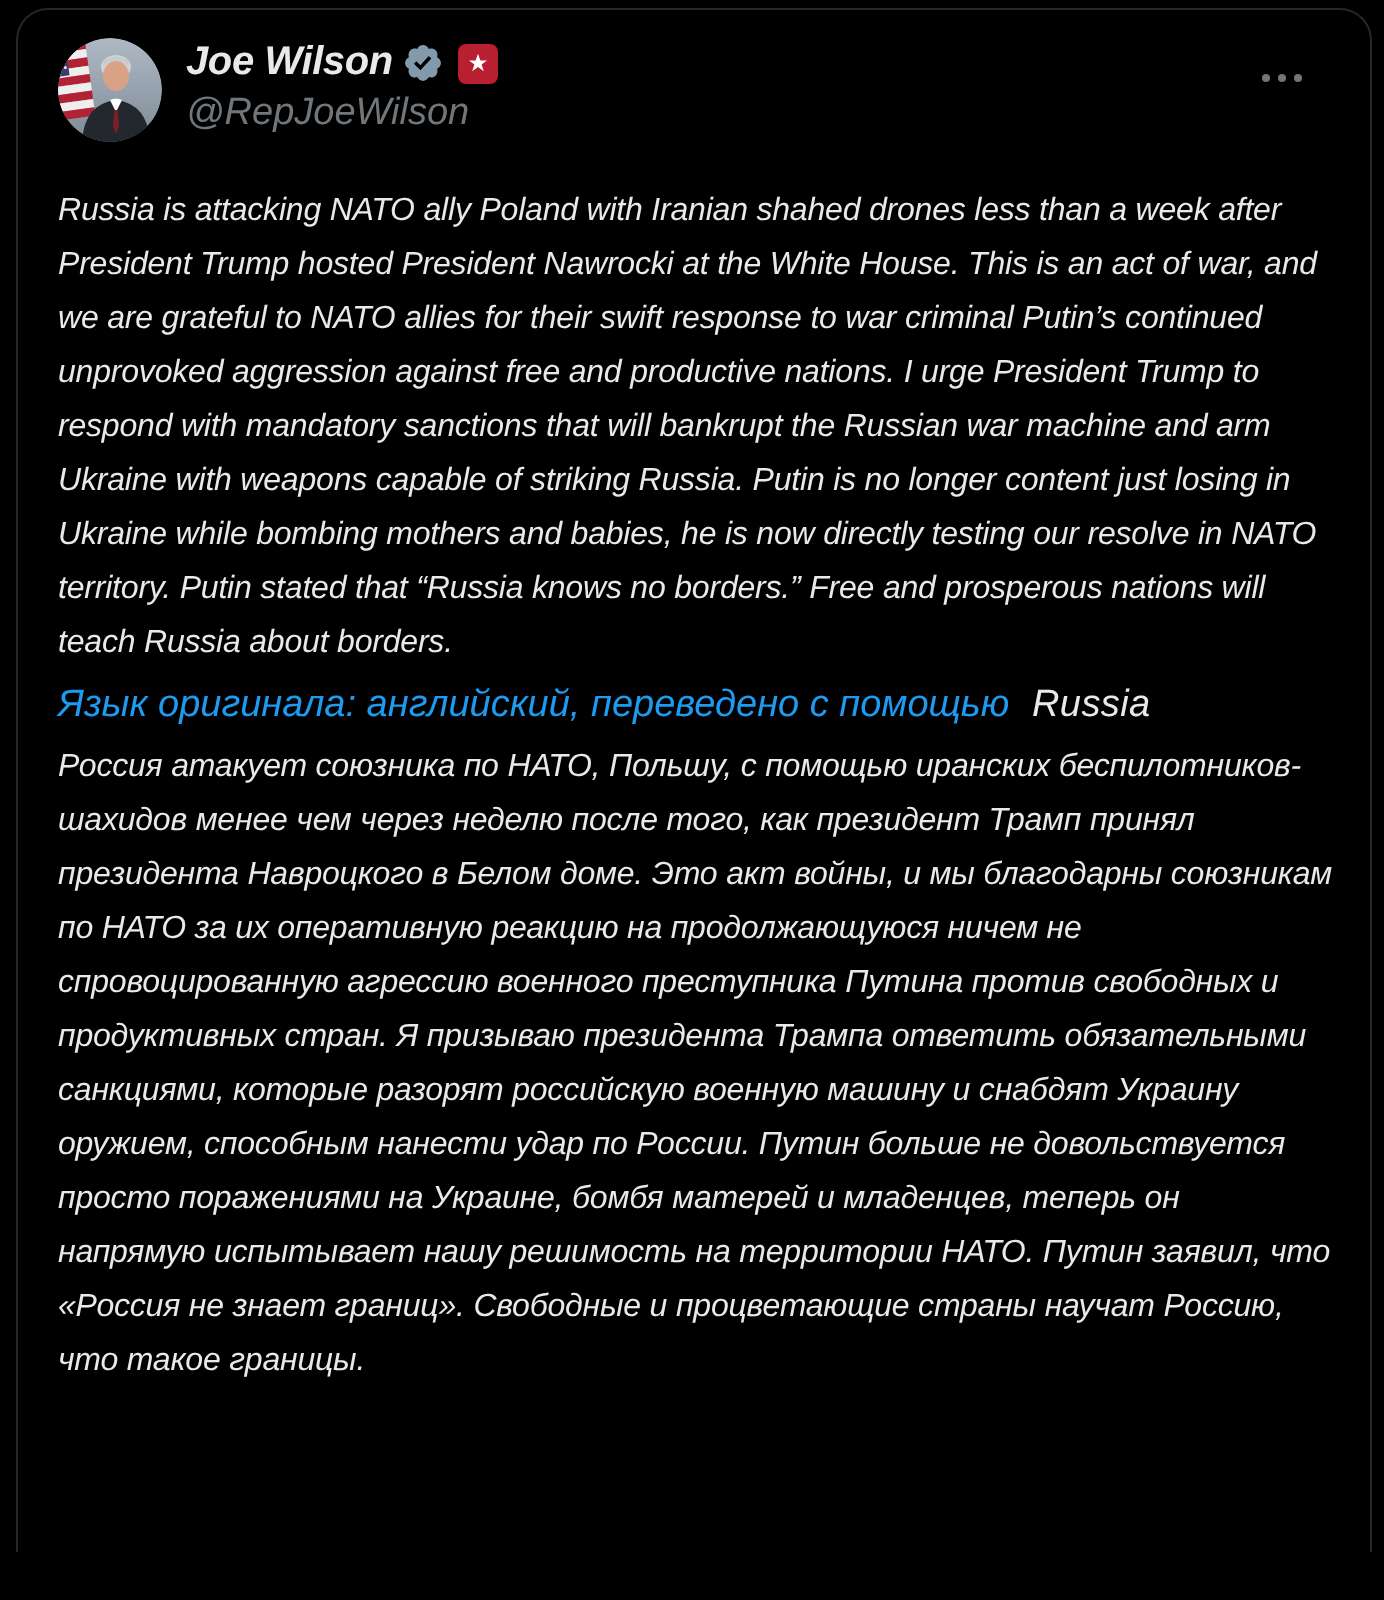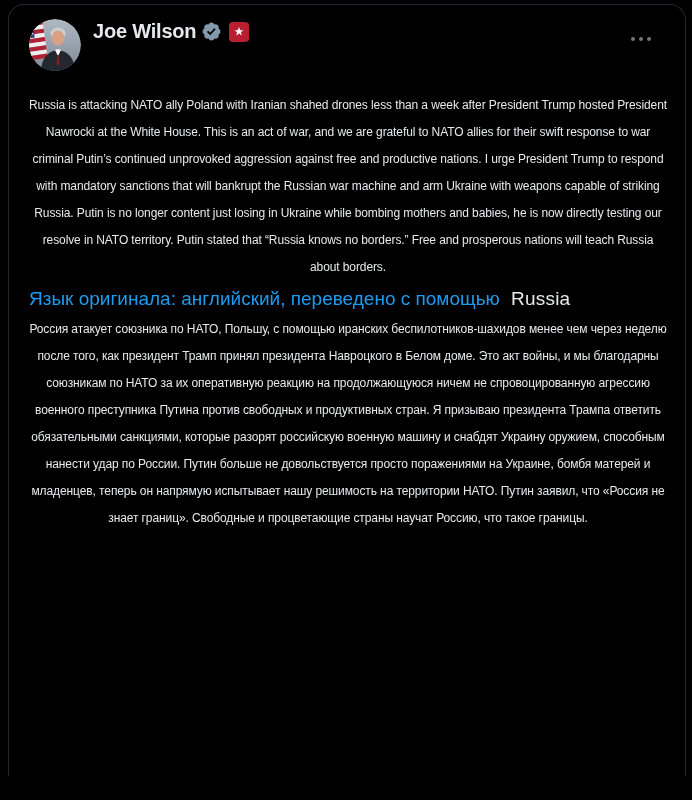--- a/index.html
+++ b/index.html
@@ -2,21 +2,21 @@
 <html><head>
 <meta charset="utf-8">
 <style>
   * { margin: 0; padding: 0; box-sizing: border-box; }
   html, body {
     width: 692px; height: 800px;
     background: #000;
     font-family: "Liberation Sans", "DejaVu Sans", sans-serif;
     overflow: hidden;
   }
-  .stage { position: relative; width: 692px; height: 756px; background: #000; }
+  .stage { position: relative; width: 692px; height: 756px; background: #000; font-style: italic; }
   .card {
     position: absolute;
     left: 8px; top: 4px; right: 6px; bottom: -20px;
     background: #000;
     border: 1px solid #24272b;
     border-bottom: none;
     border-radius: 16px 16px 0 0;
     padding: 14px 20px 0 20px;
   }
   .header { display: flex; align-items: flex-start; position: relative; }
@@ -40,25 +40,24 @@
   .handle { color: #71767b; font-size: 19px; margin-top: 3px; cursor: pointer; }
   .more-btn {
     position: absolute; right: 8px; top: 12px;
     display: flex; gap: 4px; padding: 6px; cursor: pointer;
   }
   .more-btn i { width: 4px; height: 4px; border-radius: 50%; background: #71767b; display: block; }
   .body-text {
     margin-top: 21px;
     width: 638px;
     color: #e7e9ea;
-    font-size: 12px;
+    font-size: 16px;
     line-height: 27px;
     letter-spacing: -0.1px;
     word-wrap: break-word;
-    text-align: center;
   }
   .attribution {
     width: 638px;
     font-size: 19px;
     line-height: 25px;
     margin-top: 5px;
     margin-bottom: 5px;
   }
   .attribution .note { color: #1d9bf0; cursor: pointer; }
   .attribution .provider {
@@ -131,20 +130,21 @@
             <svg width="21" height="21" viewBox="0 0 24 24">
               <path fill="#829aab" d="M22.25 12c0-1.43-.88-2.67-2.19-3.34.46-1.39.2-2.9-.81-3.91s-2.52-1.27-3.91-.81c-.66-1.31-1.91-2.19-3.34-2.19s-2.67.88-3.33 2.19c-1.4-.46-2.91-.2-3.92.81s-1.26 2.52-.8 3.91c-1.31.67-2.2 1.91-2.2 3.34s.89 2.67 2.2 3.34c-.46 1.39-.21 2.9.8 3.91s2.52 1.26 3.91.81c.67 1.31 1.91 2.19 3.34 2.19s2.68-.88 3.34-2.19c1.39.45 2.9.2 3.91-.81s1.27-2.52.81-3.91c1.31-.67 2.19-1.91 2.19-3.34zm-11.71 4.2L6.8 12.46l1.41-1.42 2.26 2.26 4.8-5.23 1.47 1.36-6.2 6.77z"></path>
             </svg>
           </span>
           <span class="affiliate">
             <svg width="12" height="12" viewBox="0 0 20 20">
               <path fill="#ffffff" d="M10 1.5 L12 7 L17.5 7 L13 10.4 L14.8 16 L10 12.6 L5.2 16 L7 10.4 L2.5 7 L8 7 Z"></path>
             </svg>
           </span>
         </div>
+        <div class="handle">@RepJoeWilson</div>
       </div>
 
       <div class="more-btn">
         <i></i>
           <i></i>
           <i></i>
       </div>
     </div>
 
     <div class="body-text">Russia is attacking NATO ally Poland with Iranian shahed drones less than a week after President Trump hosted President Nawrocki at the White House. This is an act of war, and we are grateful to NATO allies for their swift response to war criminal Putin’s continued unprovoked aggression against free and productive nations. I urge President Trump to respond with mandatory sanctions that will bankrupt the Russian war machine and arm Ukraine with weapons capable of striking Russia. Putin is no longer content just losing in Ukraine while bombing mothers and babies, he is now directly testing our resolve in NATO territory. Putin stated that “Russia knows no borders.” Free and prosperous nations will teach Russia about borders.</div>

